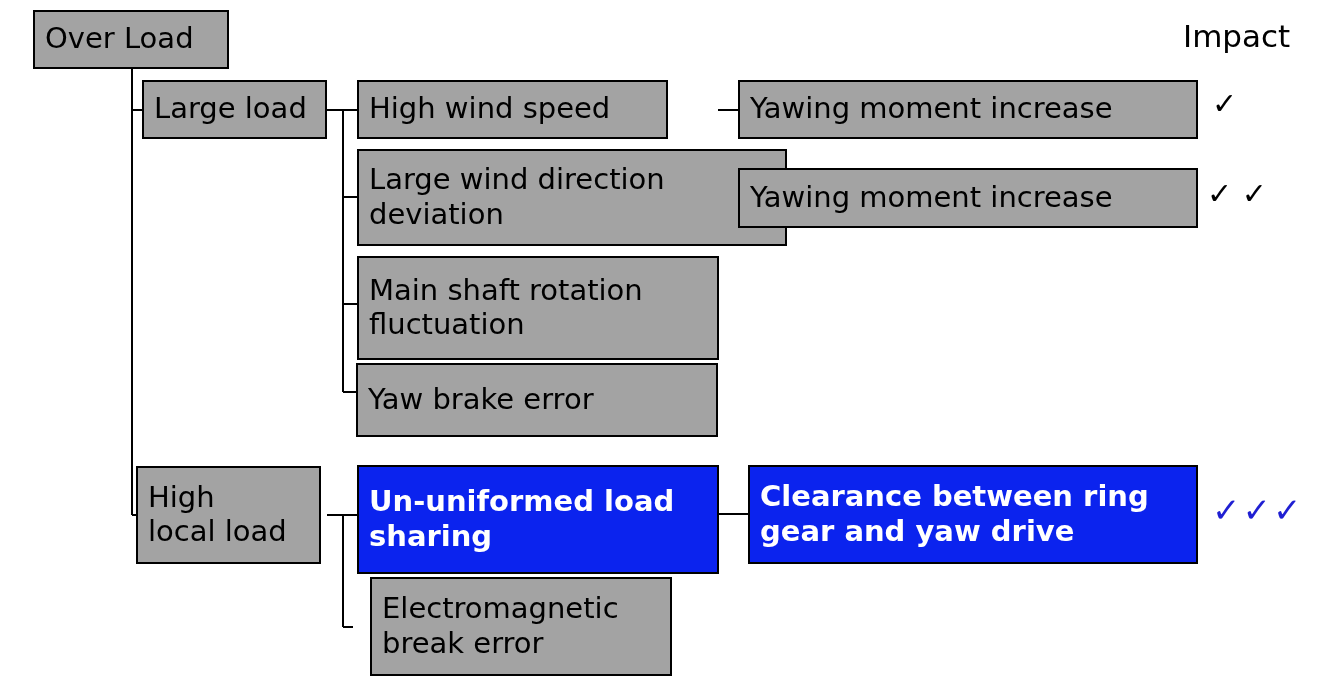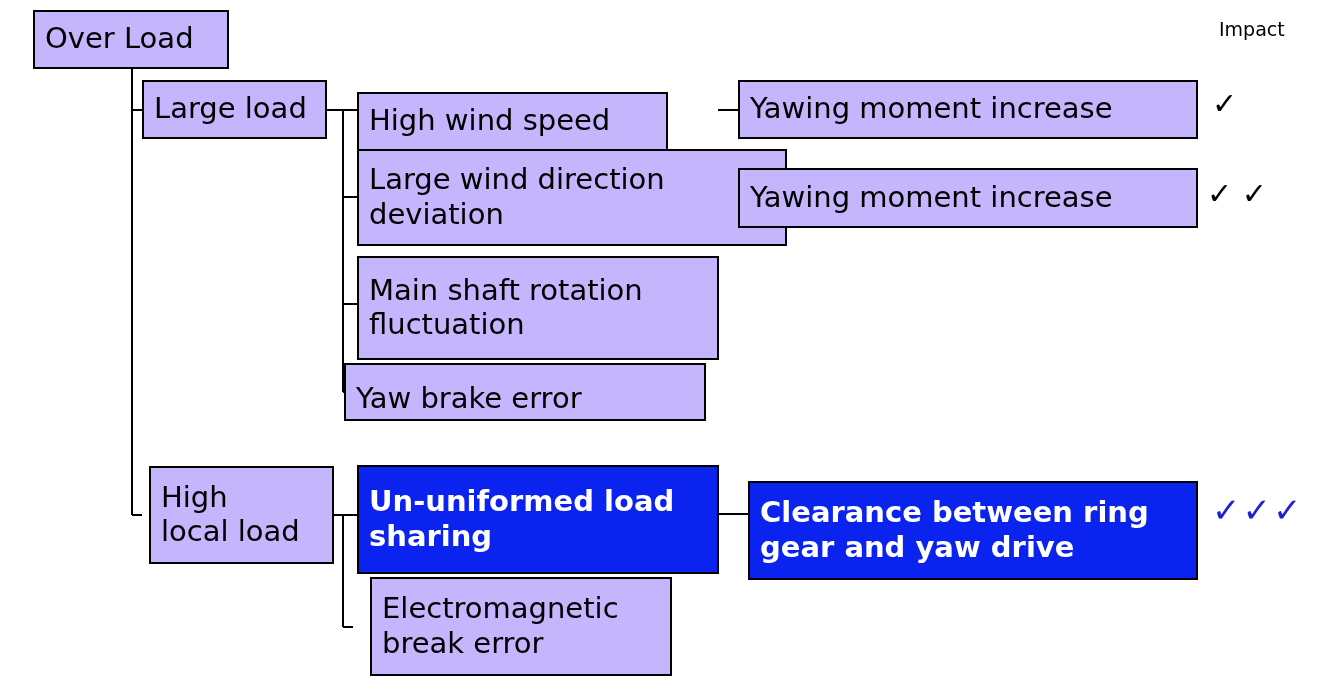--- a/index.html
+++ b/index.html
@@ -19,70 +19,69 @@
     position: absolute;
     left: 0;
     top: 0;
     width: 1344px;
     height: 690px;
   }
   .node {
     position: absolute;
     box-sizing: border-box;
     border: 2.5px solid #000000;
-    background: #c4b5fd;
+    background: #a3a3a3;
     color: #000000;
     display: flex;
     align-items: center;
     padding: 2px 6px 4px 10px;
     font-size: 29px;
     line-height: 1.18;
     white-space: pre-line;
   }
   .node.highlight {
     background: var(--highlight-fill, #0b23ee);
     color: var(--highlight-text, #ffffff);
     font-weight: bold;
   }
   .impact-header {
     position: absolute;
     left: 1183px;
     top: 18px;
-    font-size: 19px;
+    font-size: 31px;
     color: #000000;
-    margin-left: 36px;
   }
   .checks {
     position: absolute;
     font-size: 30px;
     color: #000000;
     white-space: pre;
   }
   .checks.row-1 { left: 1212px; top: 86px; }
   .checks.row-2 { left: 1207px; top: 176px; }
   .checks.row-3 {
     left: 1212px;
     top: 490px;
     font-size: 34px;
     font-weight: bold;
     color: var(--highlight-check, #1f1fd2);
     letter-spacing: 2px;
   }
   
   .n-over-load   { left: 33px;  top: 10px;  width: 196px; height: 59px; }
   .n-high-load   { left: 142px; top: 80px;  width: 185px; height: 59px; }
-  .n-high-wind   { left: 357px; top: 92px;  width: 311px; height: 59px; }
+  .n-high-wind   { left: 357px; top: 80px;  width: 311px; height: 59px; }
   .n-large-wind  { left: 357px; top: 149px; width: 430px; height: 97px; }
   .n-main-shaft  { left: 357px; top: 256px; width: 362px; height: 104px; }
-  .n-yaw-brake   { left: 344px; top: 363px; width: 362px; height: 58px; align-items: flex-end; }
+  .n-yaw-brake   { left: 356px; top: 363px; width: 362px; height: 74px; }
   .n-yawing-1    { left: 738px; top: 80px;  width: 460px; height: 59px; }
   .n-yawing-2    { left: 738px; top: 168px; width: 460px; height: 60px; }
-  .n-high-local  { left: 149px; top: 466px; width: 185px; height: 98px; }
+  .n-high-local  { left: 136px; top: 466px; width: 185px; height: 98px; }
   .n-ununiformed { left: 357px; top: 465px; width: 362px; height: 109px; }
-  .n-clearance   { left: 748px; top: 465px; width: 450px; height: 99px; margin-top: 16px; }
+  .n-clearance   { left: 748px; top: 465px; width: 450px; height: 99px; }
   .n-electromag  { left: 353px; top: 577px; width: 302px; height: 99px; margin-left: 17px; }
 </style>
 </head>
 <body>
 
 <div class="canvas">
 
   <svg class="connectors" viewBox="0 0 1344 690" xmlns="http://www.w3.org/2000/svg">
     <g stroke="#000000" stroke-width="2" fill="none">
 

